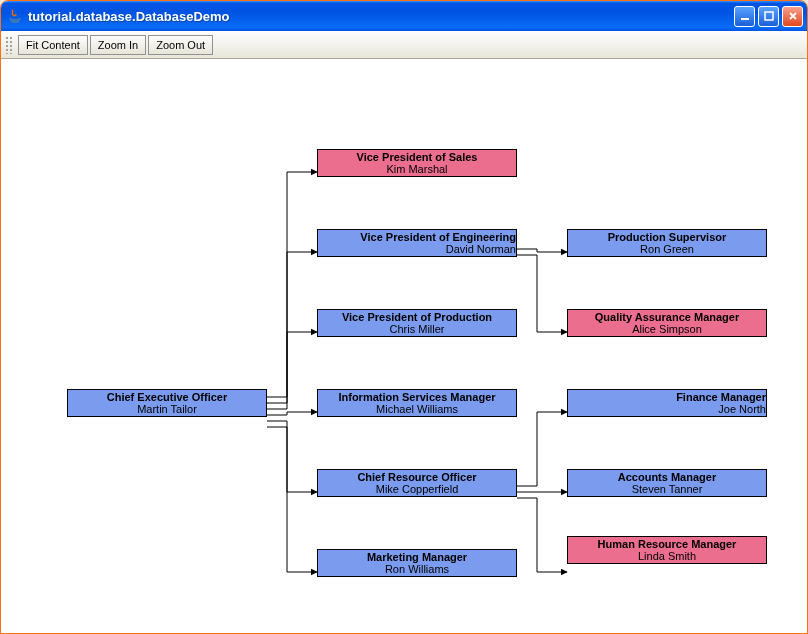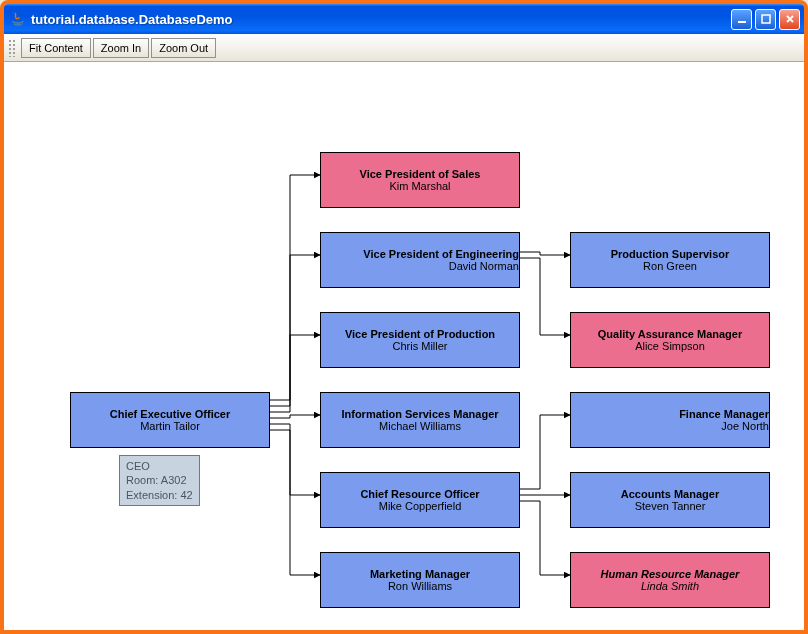--- a/index.html
+++ b/index.html
@@ -1,20 +1,20 @@
 <!DOCTYPE html>
 <html><head>
 <meta charset="utf-8">
 <style>
   * { box-sizing: border-box; margin: 0; padding: 0; }
   body { font-family: Tahoma, Arial, sans-serif; font-size: 11px; background: #ece9d8; }
 
   .window {
     width: 808px; height: 634px;
-    border: 4px solid #f97316;
+    border: 1px solid #f97316;
     border-radius: 8px 8px 0 0;
     background: #ece9d8;
     display: flex; flex-direction: column;
     overflow: hidden;
   }
   .titlebar {
     height: 30px;
     background: linear-gradient(to bottom, #3b8df9 0%, #0054e3 8%, #0054e3 40%, #0a6cf9 88%, #0054e3 100%);
     display: flex; align-items: center;
     padding: 0 4px 0 6px;
@@ -57,21 +57,21 @@
   }
 
   .canvas {
     flex: 1; position: relative; background: #fff;
     border-top: 1px solid #fff;
     overflow: hidden;
   }
 
   .node {
     position: absolute;
-    width: 200px; height: 56px;
+    width: 200px; height: 28px;
     border: 1px solid #000;
     display: flex; flex-direction: column; align-items: center; justify-content: center;
     text-align: center;
     font-size: 11px;
   }
   .node .title { font-weight: bold; }
   .node.blue { background: #7a9bee; }
   .node.pink { background: #ec6e8f; }
 
   .tooltip {
@@ -184,25 +184,20 @@
           <div>Alice Simpson</div>
         </div>
         <div class="node blue" style="left: 566px; top: 329px; align-items: flex-end;">
           <div class="title">Finance Manager</div>
           <div>Joe North</div>
         </div>
         <div class="node blue" style="left: 566px; top: 409px;">
           <div class="title">Accounts Manager</div>
           <div>Steven Tanner</div>
         </div>
-        <div class="node pink" style="left: 566px; top: 489px; font-style: italic;">
+        <div class="node pink" style="left: 566px; top: 476px;">
           <div class="title">Human Resource Manager</div>
           <div>Linda Smith</div>
         </div>
       </div>
 
-    <div class="tooltip" style="left:115px;top:392px;">
-      <div>CEO</div>
-      <div>Room: A302</div>
-      <div>Extension: 42</div>
-    </div>
   </div>
 </div>
 
 </body></html>

